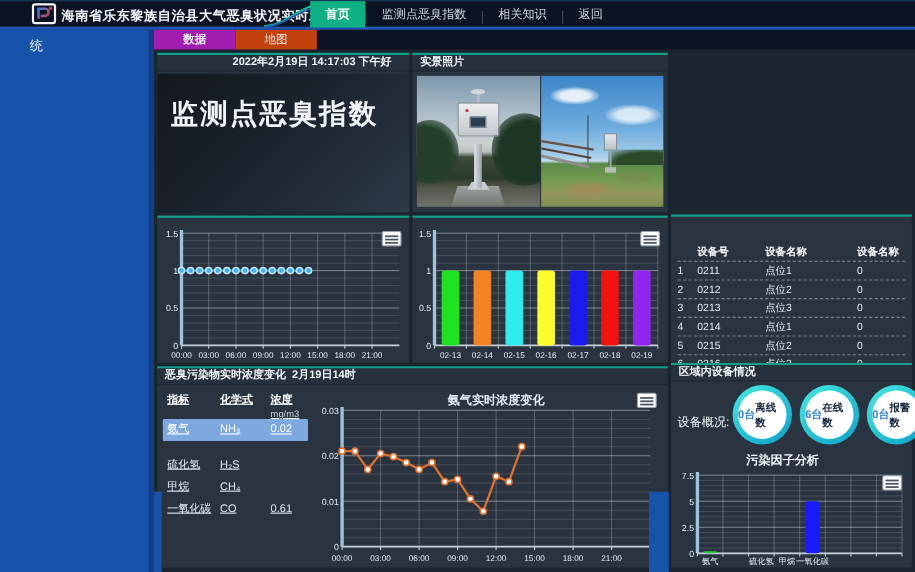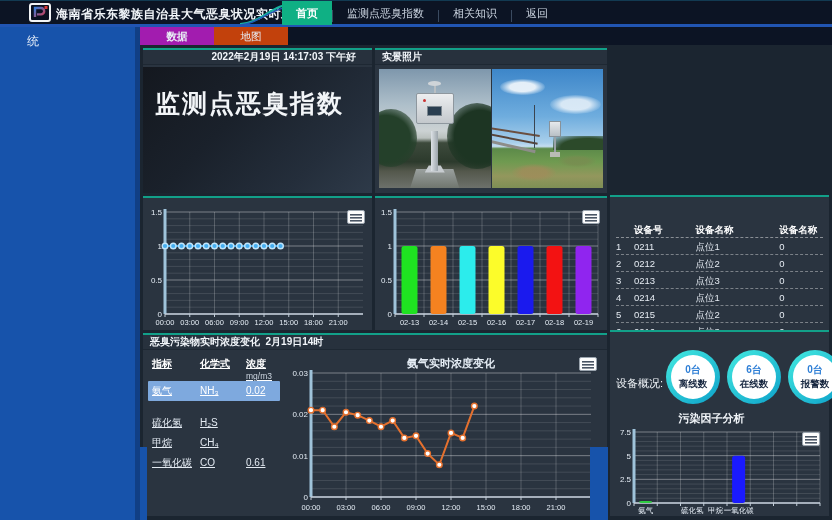--- a/index.html
+++ b/index.html
@@ -86,21 +86,21 @@
   .orow .unit { display:block; font-weight:normal; font-size:8.5px; color:#cdd6e0; }
   .orow.hl { background:#7ea9de; color:#fff; border-radius:1px; }
   .orow.gap { margin-bottom:12px; }
   .oc0 { width:52px; padding-left:4px; } .oc1 { width:46px; } .oc2 { width:32px; }
   .odor-chart { position:absolute; left:140px; top:18px; }
 
   
   .dev-label { position:absolute; left:6px; top:44px; font-size:11px; color:#f0f4f8; }
   .circles { position:absolute; left:56px; top:18px; display:flex; gap:7px; }
   .circ { width:54px; height:54px; border-radius:50%; background:linear-gradient(140deg,#3fe3de 10%,#12a8cc 90%); padding:5px; }
-  .circ-in { width:44px; height:44px; border-radius:50%; background:#fff; display:flex; flex-direction:column; align-items:center; justify-content:center; }
+  .circ-in { width:44px; height:44px; border-radius:50%; background:#fff; display:flex; flex-direction:row; align-items:center; justify-content:center; }
   .circ-count { font-size:10px; font-weight:bold; color:#2f7fd6; }
   .circ-label { font-size:9.5px; font-weight:bold; color:#16263f; margin-top:1px; }
   .analysis-title { position:absolute; left:0; right:16px; top:79px; text-align:center; font-size:11px; font-weight:bold; color:#f0f4f8; }
   .factor-chart { position:absolute; left:4px; top:96px; }
 
   
   .chartbox { position:absolute; }
   .menu-icon { position:absolute; right:4px; top:4px; width:18px; height:14px; background:#fdfdfd; border:1px solid #9aa4ae; border-radius:2px; cursor:pointer;
     background-image:linear-gradient(#4a5564,#4a5564),linear-gradient(#4a5564,#4a5564),linear-gradient(#4a5564,#4a5564);
     background-size:12px 1.6px; background-repeat:no-repeat; background-position:2px 3px,2px 6px,2px 9px; }
@@ -467,20 +467,21 @@
             <circle cx="156.33333333333331" cy="111.75999999999999" r="2.8" fill="#ffffff" stroke="#e4702e" stroke-width="1.4"></circle>
             <circle cx="168" cy="79.93333333333332" r="2.8" fill="#ffffff" stroke="#e4702e" stroke-width="1.4"></circle>
             <circle cx="179.66666666666666" cy="84.89333333333333" r="2.8" fill="#ffffff" stroke="#e4702e" stroke-width="1.4"></circle>
             <circle cx="191.33333333333334" cy="53.06666666666668" r="2.8" fill="#ffffff" stroke="#e4702e" stroke-width="1.4"></circle>
           </svg>
         <div class="menu-icon"></div>
       </div>
     </div>
 
     <div class="panel" style="left:470px;top:285px;width:219px;height:186px;">
+      <div class="phead">区域内设备情况</div>
       <div class="dev-label">设备概况:</div>
       <div class="circles" id="device-circles">
           <div class="circ">
             <div class="circ-in">
               <div class="circ-count">0台</div>
               <div class="circ-label">离线数</div>
             </div>
           </div>
           <div class="circ">
             <div class="circ-in">

